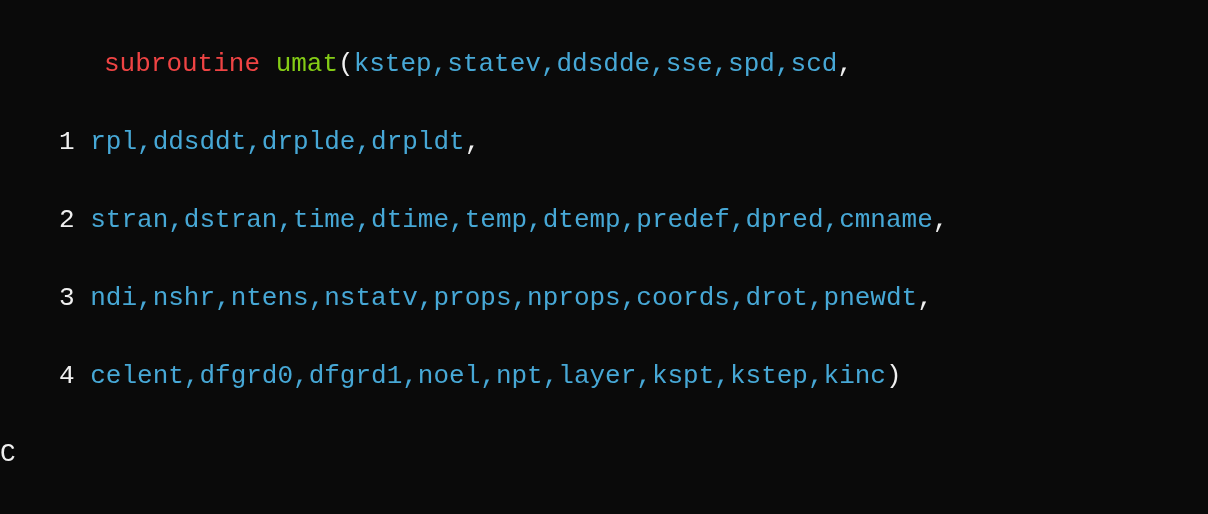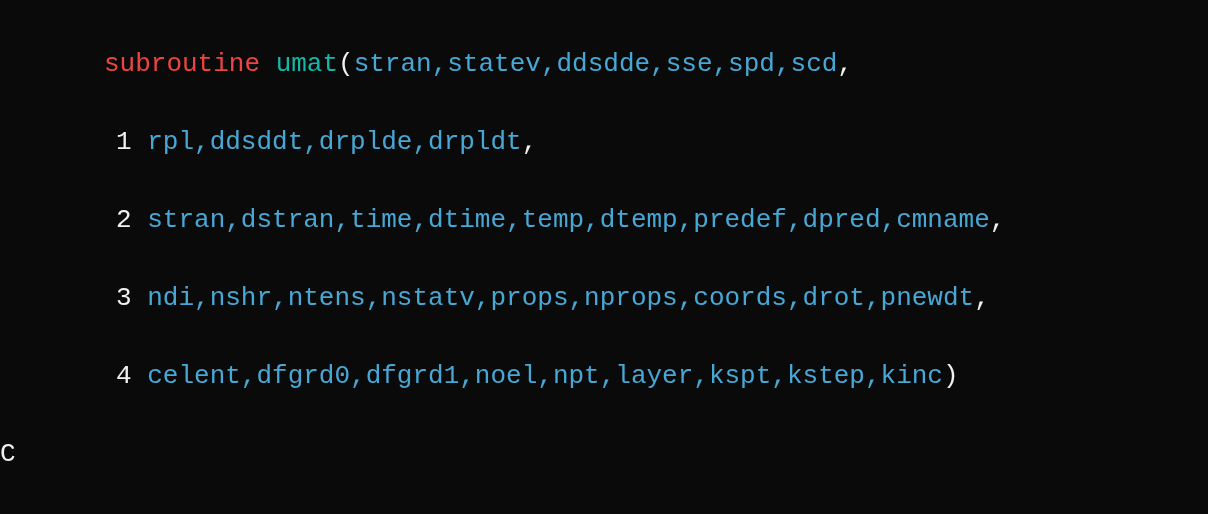--- a/index.html
+++ b/index.html
@@ -13,34 +13,34 @@
     overflow: hidden;
     color: #f0f0f0;
   }
   .code {
     padding-top: 6px;
     padding-left: 0px;
     white-space: pre;
   }
   .line { display: block; }
   .indent0 { padding-left: 0px; }
-  .indent1 { padding-left: 116px; }
+  .indent1 { padding-left: 59px; }
   .indent2 { padding-left: 104px; }
   .contnum { color: #f0f0f0; }
   .kw   { color: #ef4444; }
-  .fn   { color: #14b8a6; }
+  .fn   { color: #84cc16; }
   .arg  { color: #47a8d6; }
   .punc { color: #f0f0f0; }
   .comment { color: #f0f0f0; }
 </style>
 </head>
 <body>
 
 <div class="code">
-<span class="line indent2"><span class="kw">subroutine</span><span class="fn"> umat</span><span class="punc">(</span><span class="arg">stran,statev,ddsdde,sse,spd,scd</span><span class="punc">,</span></span>
+<span class="line indent2"><span class="kw">subroutine</span><span class="fn"> umat</span><span class="punc">(</span><span class="arg">kstep,statev,ddsdde,sse,spd,scd</span><span class="punc">,</span></span>
 <span class="line indent1"><span class="contnum">1 </span><span class="arg">rpl,ddsddt,drplde,drpldt</span><span class="punc">,</span></span>
 <span class="line indent1"><span class="contnum">2 </span><span class="arg">stran,dstran,time,dtime,temp,dtemp,predef,dpred,cmname</span><span class="punc">,</span></span>
 <span class="line indent1"><span class="contnum">3 </span><span class="arg">ndi,nshr,ntens,nstatv,props,nprops,coords,drot,pnewdt</span><span class="punc">,</span></span>
 <span class="line indent1"><span class="contnum">4 </span><span class="arg">celent,dfgrd0,dfgrd1,noel,npt,layer,kspt,kstep,kinc</span><span class="punc">)</span></span>
 <span class="line indent0"><span class="comment">C</span></span>
 <span class="line indent2"></span>
 
 
 
 

